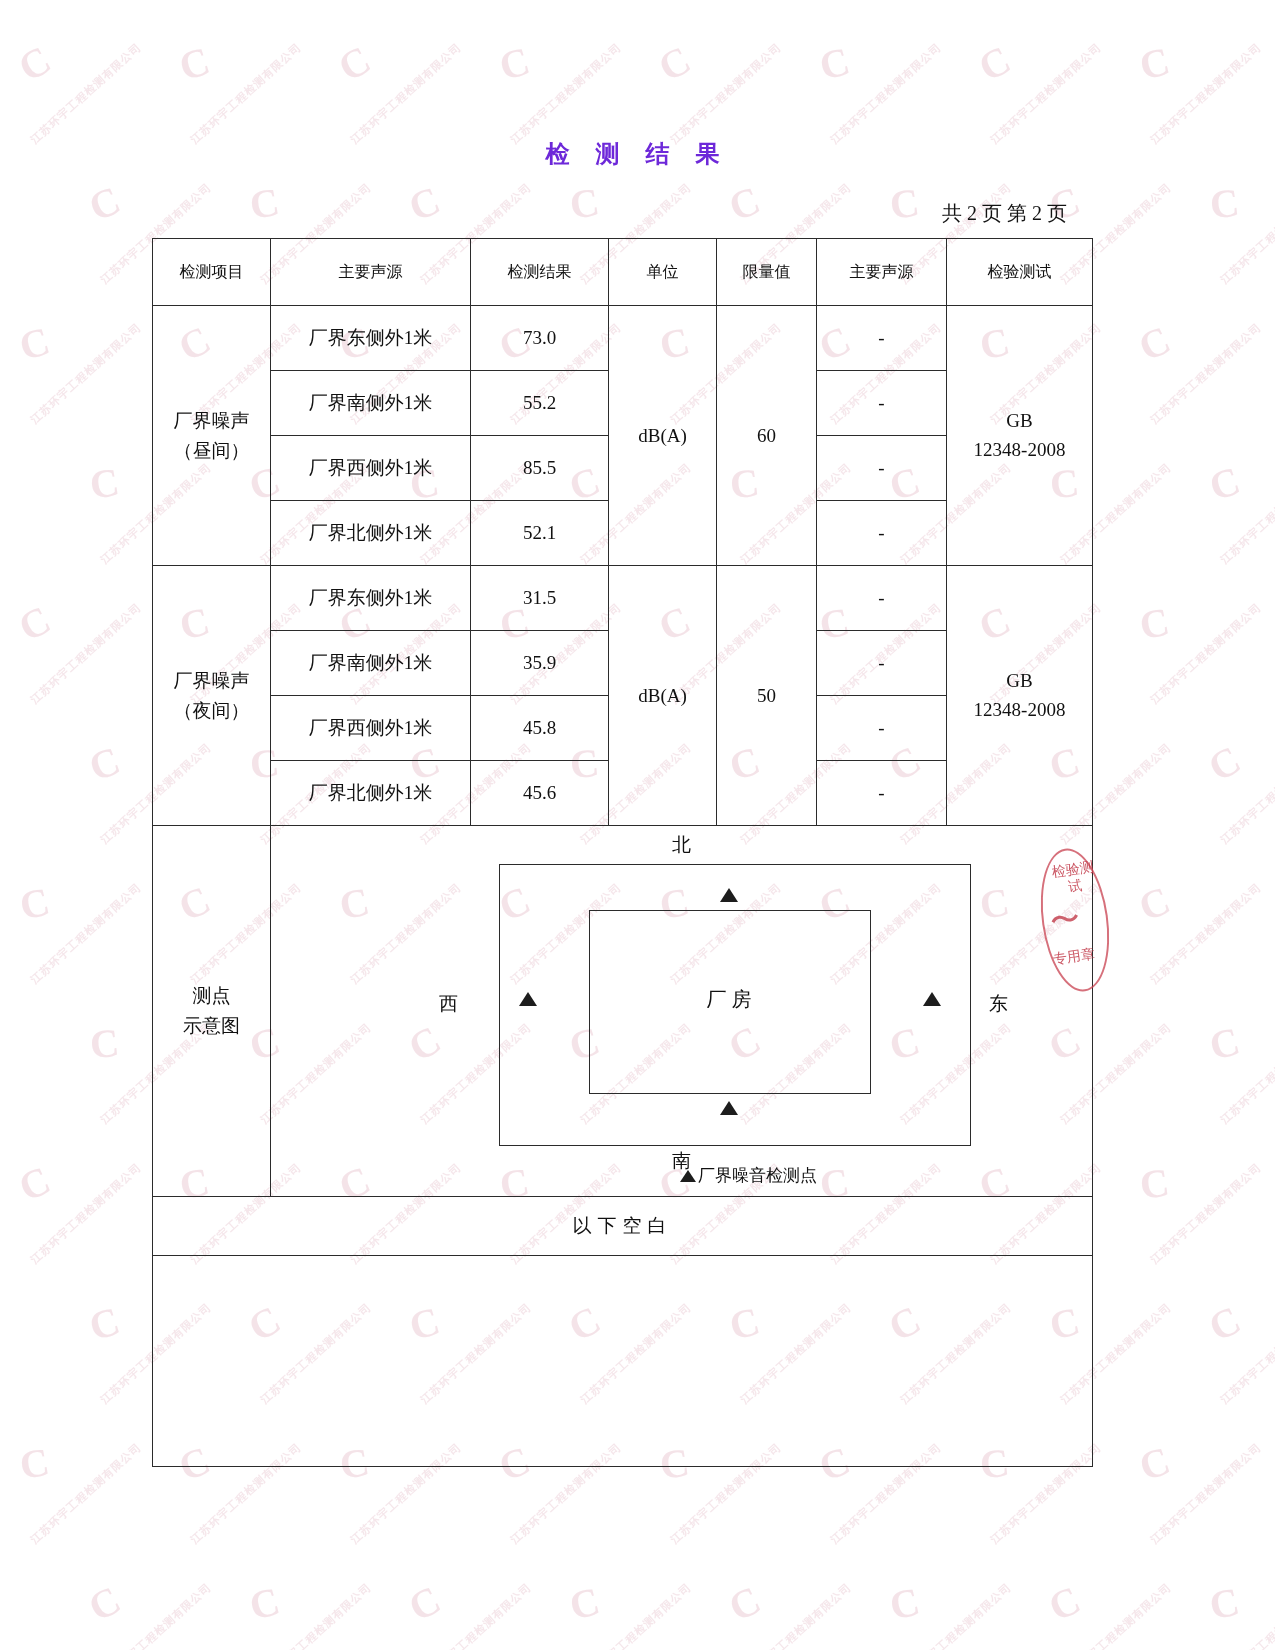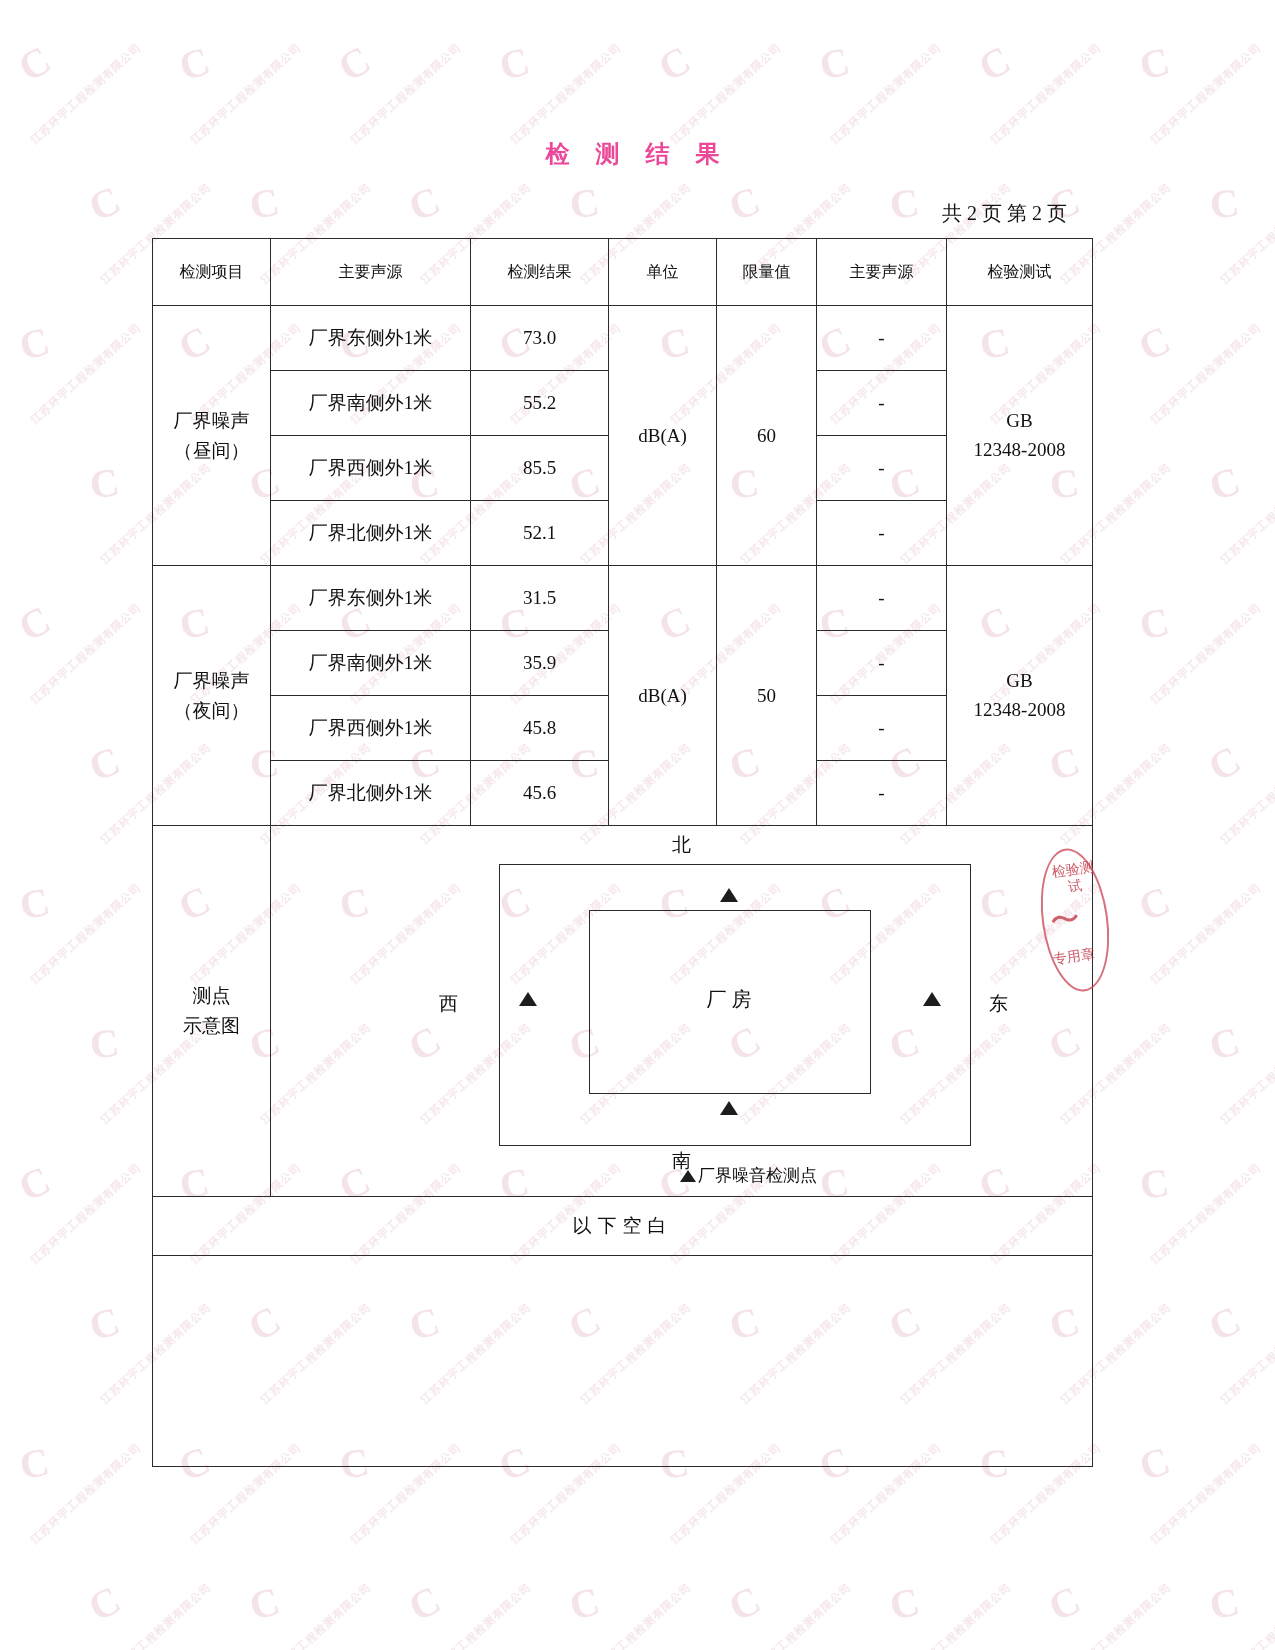--- a/index.html
+++ b/index.html
@@ -51,21 +51,21 @@
   .doc-title {
     position: absolute;
     top: 138px;
     left: 0;
     width: 1275px;
     text-align: center;
     font-size: 24px;
     letter-spacing: 10px;
     font-family: "Liberation Serif", serif;
     font-weight: bold;
-    color: #ec4899;
+    color: #6d28d9;
   }
 
   .report-no {
     position: absolute;
     top: 200px;
     left: 160px;
     font-size: 21px;
     color: #121212;
   }
   .page-no {

